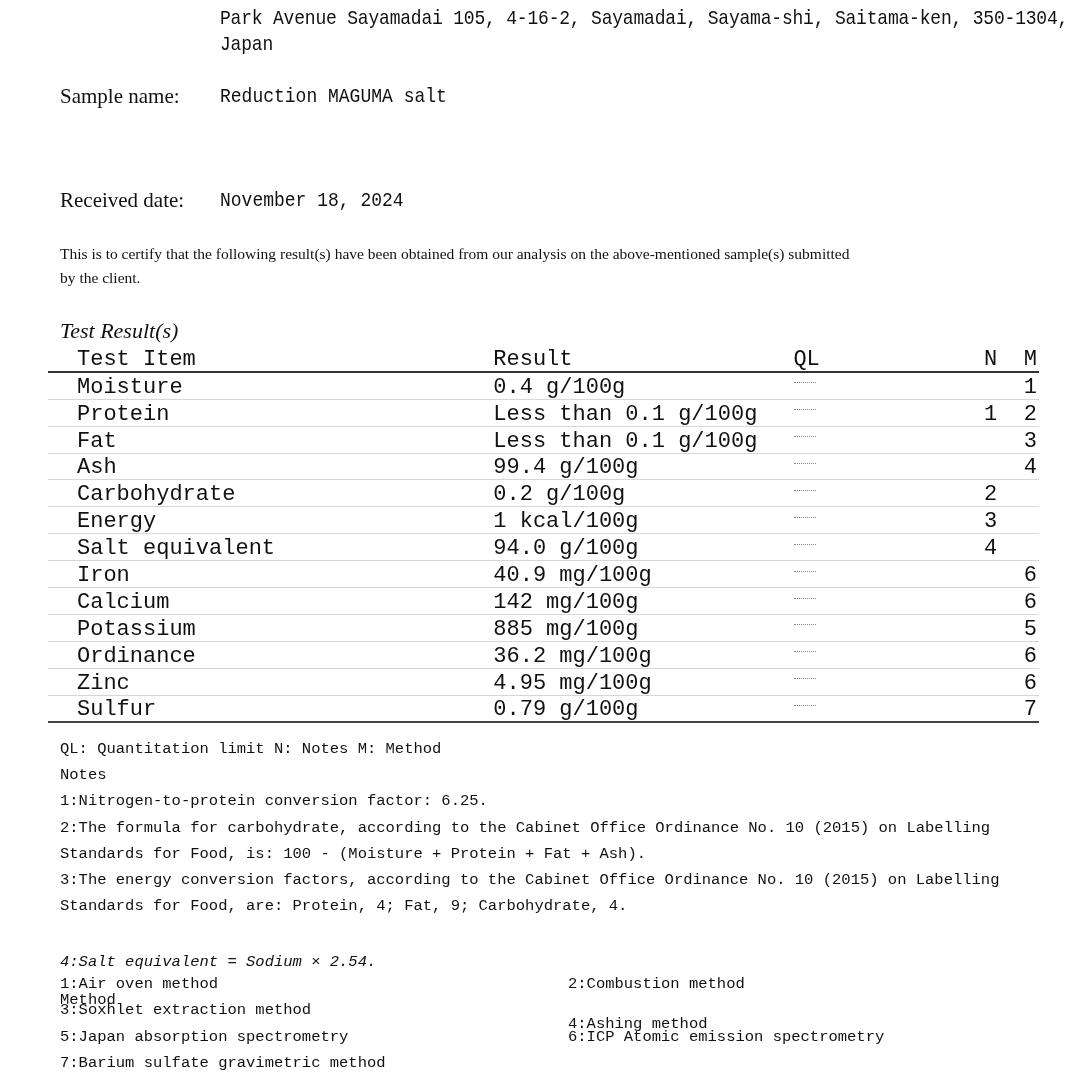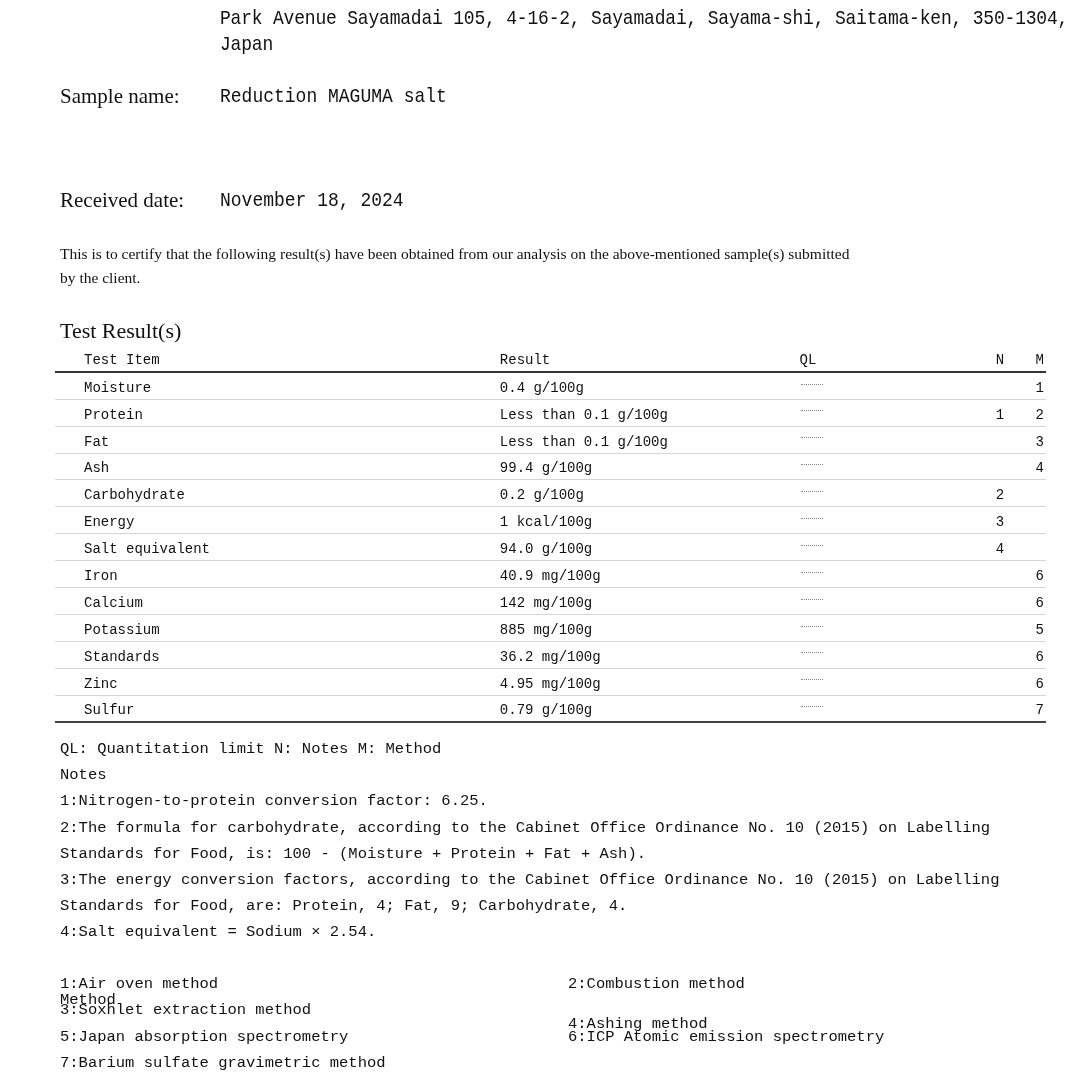--- a/index.html
+++ b/index.html
@@ -7,23 +7,23 @@
   .mono { font-family: "Liberation Mono", "DejaVu Sans Mono", monospace; }
   .serif { font-family: "Liberation Serif", "DejaVu Serif", serif; }
   .abs { position: absolute; white-space: nowrap; }
 
   .addr { left: 220px; font-size: 18px; letter-spacing: -0.2px; transform: scaleY(1.08); transform-origin: left top; }
   .label { left: 60px; font-size: 21px; }
   .val { left: 220px; font-size: 18px; transform: scaleY(1.08); transform-origin: left top; }
 
   .cert { left: 60px; font-size: 15.5px; line-height: 24px; white-space: normal; width: 900px; }
 
-  .section-title { left: 60px; top: 318px; font-size: 22px; }
+  .section-title { left: 60px; top: 318px; font-size: 22px; font-style: italic; }
 
-  table.results { position: absolute; left: 55px; top: 345px; width: 991px; border-collapse: collapse; font-size: 14px; }
+  table.results { position: absolute; left: 48px; top: 345px; width: 991px; border-collapse: collapse; font-size: 22px; }
   table.results th, table.results td { padding: 0; height: 25.9px; font-weight: normal; text-align: left; vertical-align: bottom; line-height: 22px; }
   table.results thead th { border-bottom: 2px solid #333; }
   table.results tbody td { border-bottom: 1.5px solid #d6d6d6; }
   table.results tbody tr:last-child td { border-bottom: 2.5px solid #444; margin-top: 20px; }
   .c-item { padding-left: 29px !important; width: 429px; }
   .c-result { width: 309px; }
   .c-ql { width: 152px; }
   .c-n { width: 60px; text-align: right !important; }
   .c-m { width: 41px; text-align: right !important; padding-right: 2px !important; }
   .ql-dash { display: inline-block; width: 22px; border-bottom: 1px dotted #888; height: 0; margin-left: 1px; vertical-align: middle; position: relative; top: -4px; }
@@ -124,21 +124,21 @@
         <td class="c-m">6</td>
       </tr>
       <tr>
         <td class="c-item">Potassium</td>
         <td class="c-result">885 mg/100g</td>
         <td class="c-ql"><span class="ql-dash" title="......"></span></td>
         <td class="c-n"></td>
         <td class="c-m">5</td>
       </tr>
       <tr>
-        <td class="c-item">Standards</td>
+        <td class="c-item">Ordinance</td>
         <td class="c-result">36.2 mg/100g</td>
         <td class="c-ql"><span class="ql-dash" title="......"></span></td>
         <td class="c-n"></td>
         <td class="c-m">6</td>
       </tr>
       <tr>
         <td class="c-item">Zinc</td>
         <td class="c-result">4.95 mg/100g</td>
         <td class="c-ql"><span class="ql-dash" title="......"></span></td>
         <td class="c-n"></td>
@@ -154,21 +154,21 @@
     </tbody>
 </table>
 
 <div class="notes-line mono" style="top:740px;">QL: Quantitation limit   N: Notes   M: Method</div>
 <div class="notes-line mono" style="top:766px;">Notes</div>
 <div class="notes-line mono" style="top:792px;">1:Nitrogen-to-protein conversion factor: 6.25.</div>
 <div class="notes-line mono" style="top:819px;">2:The formula for carbohydrate, according to the Cabinet Office Ordinance No. 10 (2015) on Labelling</div>
 <div class="notes-line mono" style="top:845px;">Standards for Food, is: 100 - (Moisture + Protein + Fat + Ash).</div>
 <div class="notes-line mono" style="top:871px;">3:The energy conversion factors, according to the Cabinet Office Ordinance No. 10 (2015) on Labelling</div>
 <div class="notes-line mono" style="top:897px;">Standards for Food, are: Protein, 4; Fat, 9; Carbohydrate, 4.</div>
-<div class="notes-line mono" style="top:923px;">4:Salt equivalent = Sodium × 2.54.</div>
+<div class="notes-line mono" style="top:953px;font-style:italic;">4:Salt equivalent = Sodium × 2.54.</div>
 
 <div class="notes-line mono" style="top:991px;text-align:right;">Method</div>
 <div class="notes-line mono" style="top:975px;">1:Air oven method</div>
 <div class="notes-line mono method-col2" style="top:975px;">2:Combustion method</div>
 <div class="notes-line mono" style="top:1001px;">3:Soxhlet extraction method</div>
 <div class="notes-line mono method-col2" style="top:1001px;margin-top:14px;">4:Ashing method</div>
 <div class="notes-line mono" style="top:1028px;">5:Japan absorption spectrometry</div>
 <div class="notes-line mono method-col2" style="top:1028px;">6:ICP Atomic emission spectrometry</div>
 <div class="notes-line mono" style="top:1054px;">7:Barium sulfate gravimetric method</div>
 

